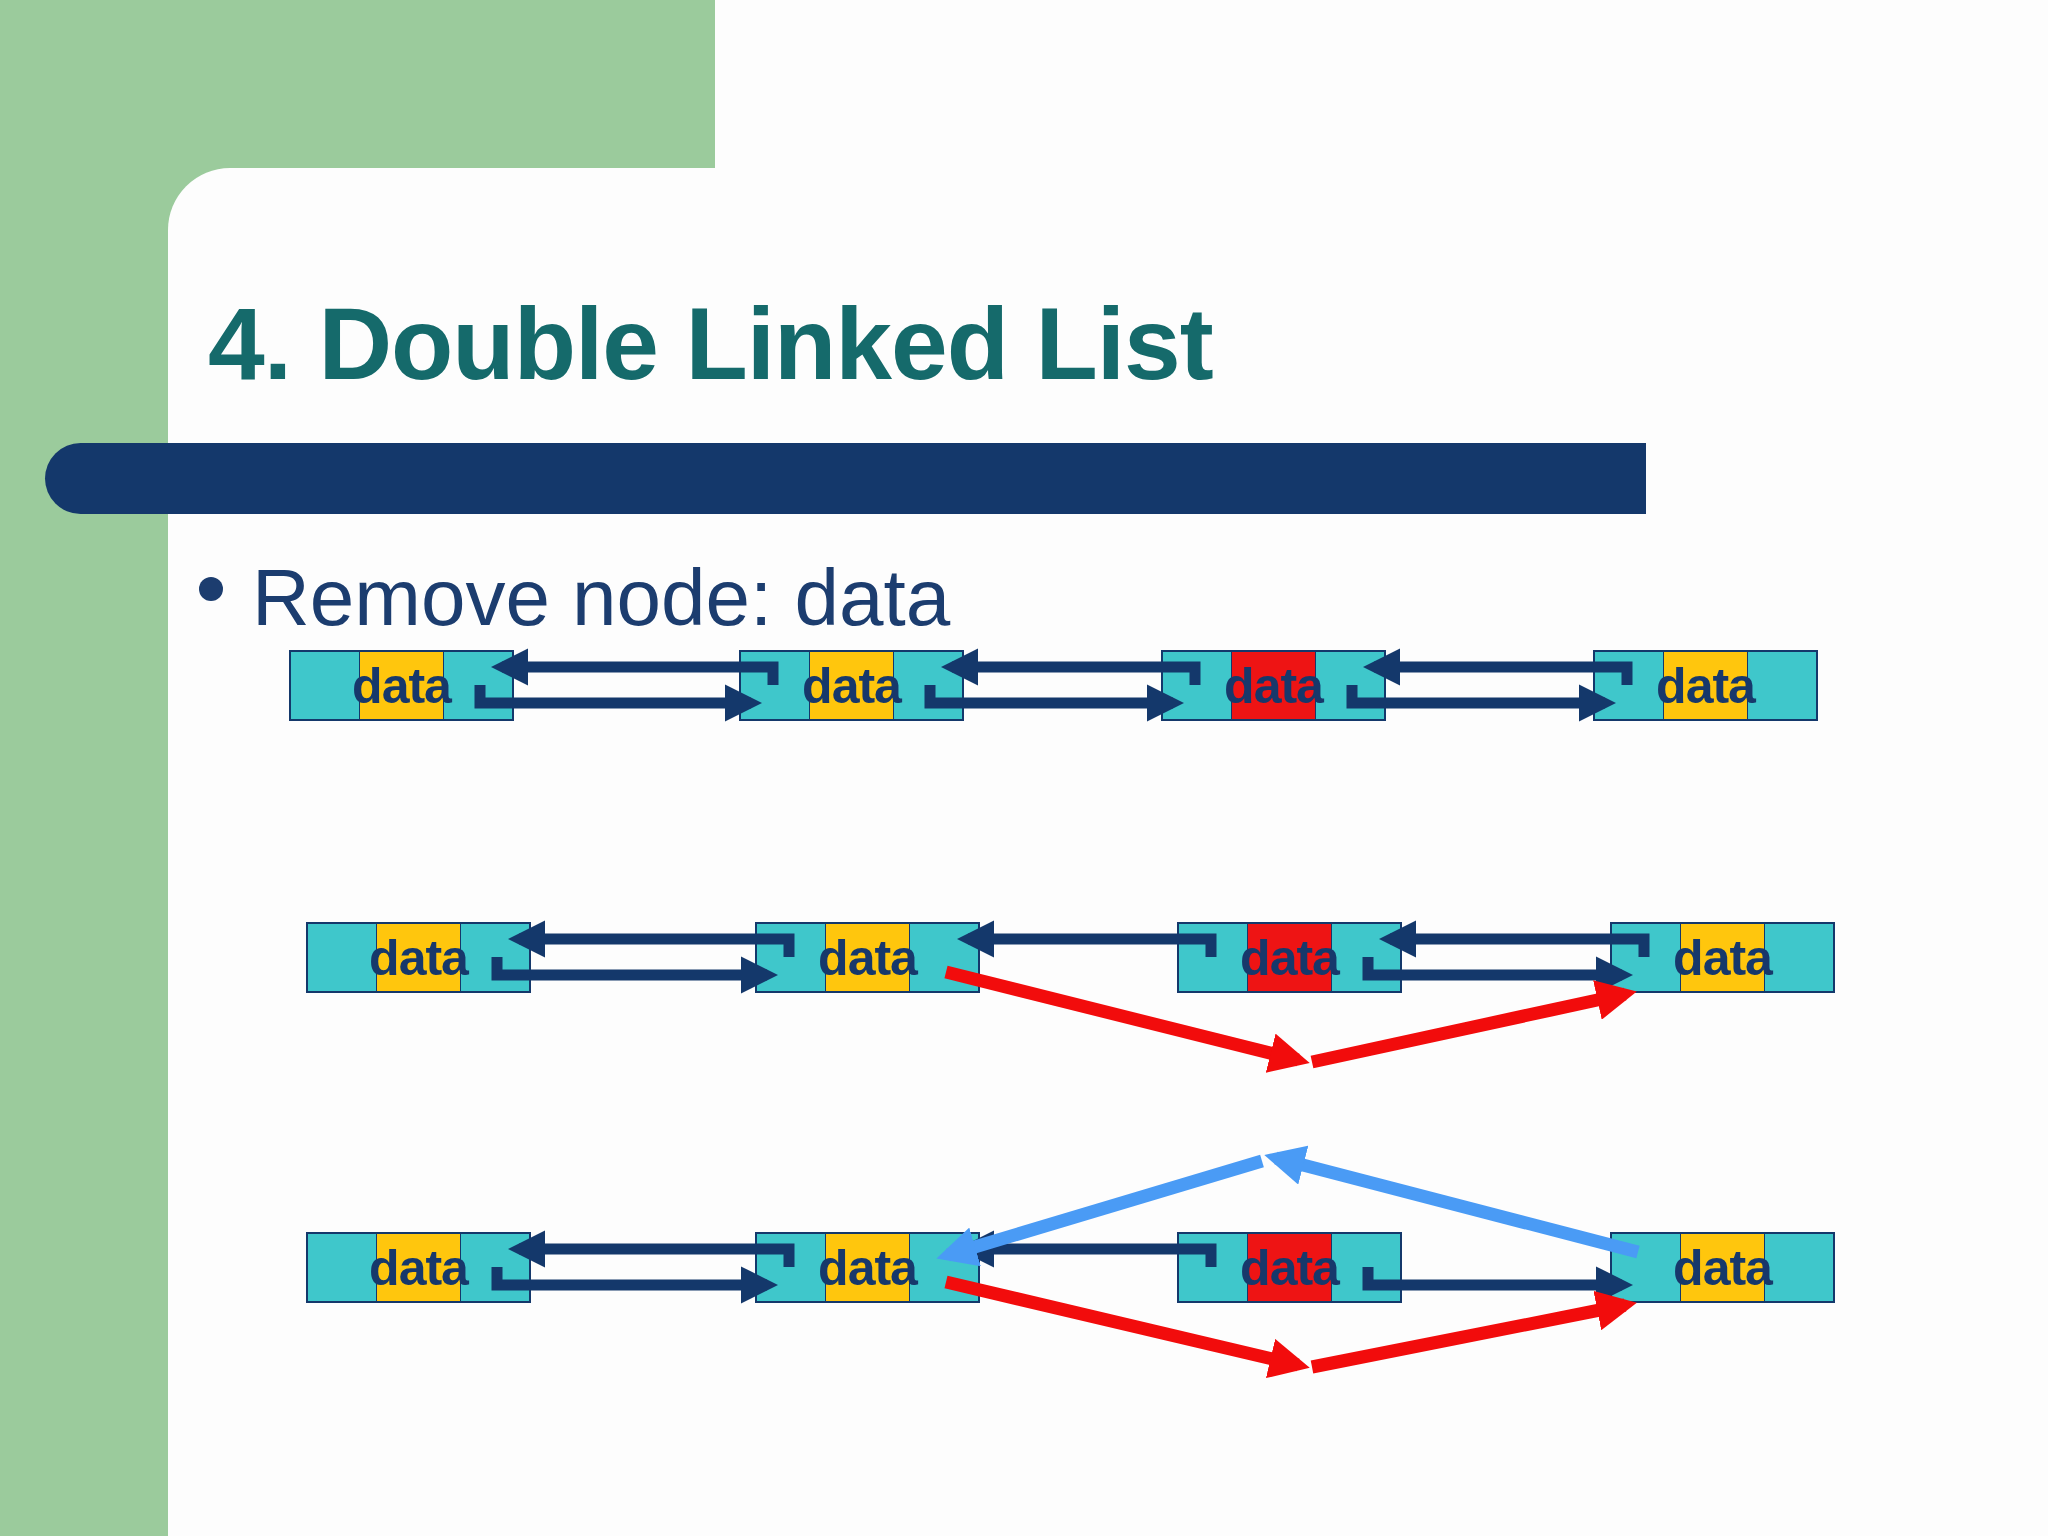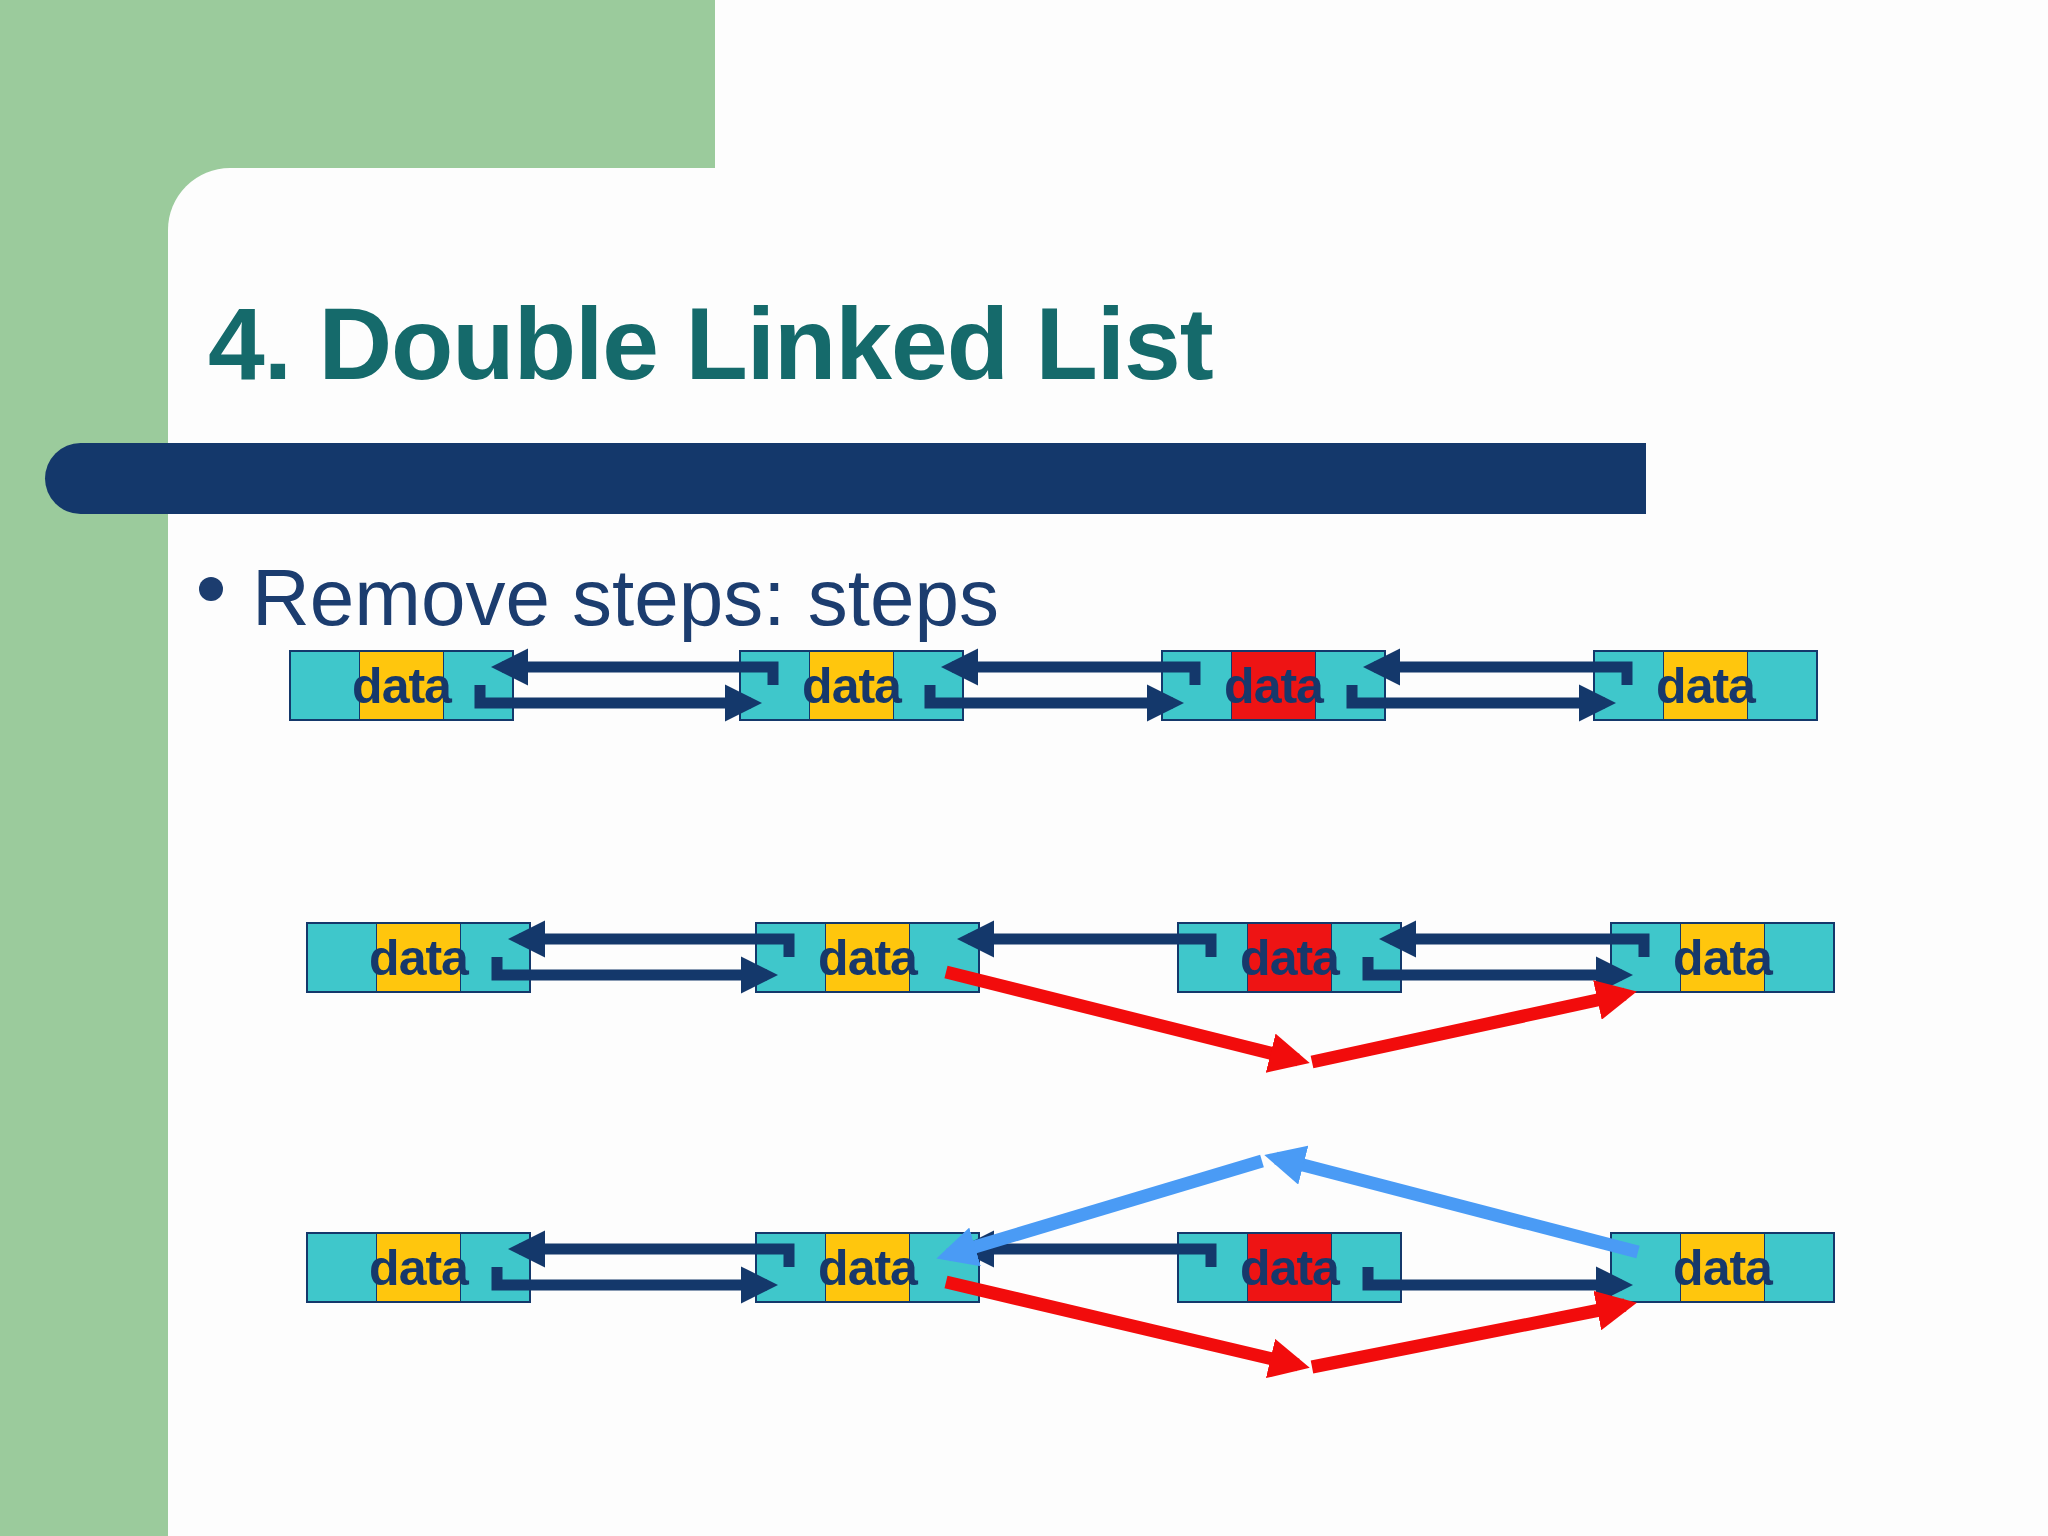--- a/index.html
+++ b/index.html
@@ -29,21 +29,21 @@
 <div id="stage">
   <div class="green-col" style="background: rgb(155, 203, 156);"></div>
   <div class="green-band" style="background: rgb(155, 203, 156);"></div>
   <div class="corner-patch" style="background: rgb(155, 203, 156);"></div>
   <div class="content-panel" style="background: rgb(253, 253, 253);"></div>
 
   <div class="page-title" style="color: rgb(21, 106, 107);">4. Double Linked List</div>
   <div class="title-bar" style="background: rgb(20, 56, 107);"></div>
 
   <div class="bullet-dot" style="background: rgb(28, 61, 111);"></div>
-  <div class="bullet-text" style="color: rgb(28, 61, 111);">Remove steps: steps</div>
+  <div class="bullet-text" style="color: rgb(28, 61, 111);">Remove node: data</div>
 
   <div id="diagram-root">
       <div class="node" style="left: 289px; top: 650px; width: 225px; height: 71px; border: 2px solid rgb(20, 56, 107);">
         <div class="cell" style="width: 69px; background: rgb(63, 199, 203);"></div>
         <div class="cell mid" style="width: 87px; background: rgb(255, 198, 13); border-color: rgb(20, 56, 107);"></div>
         <div class="cell" style="width: 69px; background: rgb(63, 199, 203);"></div>
         <div class="node-label" style="color: rgb(23, 56, 107);">data</div>
       </div>
       <div class="node" style="left: 739px; top: 650px; width: 225px; height: 71px; border: 2px solid rgb(20, 56, 107);">
         <div class="cell" style="width: 69px; background: rgb(63, 199, 203);"></div>

